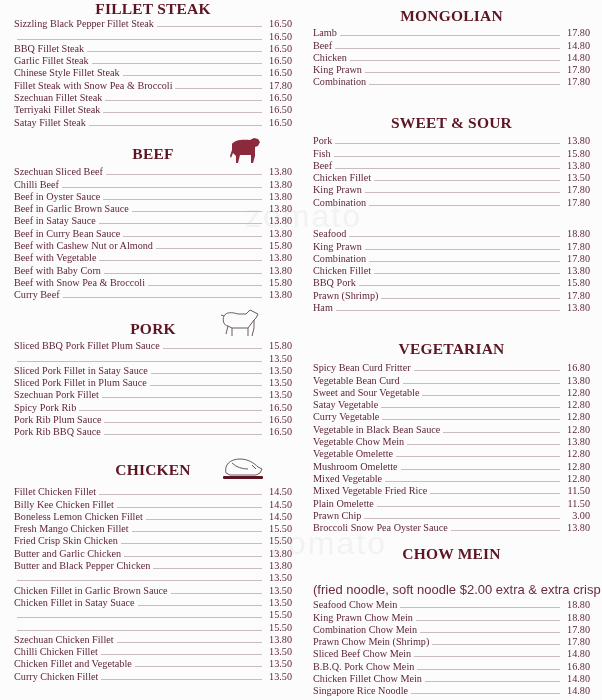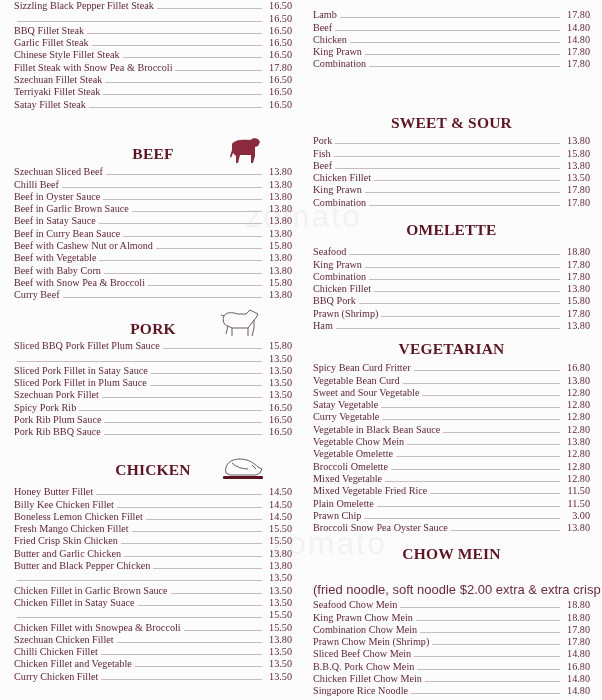--- a/index.html
+++ b/index.html
@@ -43,20 +43,21 @@
 </style>
 </head>
 <body>
 
 <div class="watermark" style="left:245px; top:198px;">zomato</div>
 <div class="watermark" style="left:270px; top:525px;">zomato</div>
 
 <div class="col col-left">
 
   <div class="section" style="top:0px;">
+    <div class="sec-title">FILLET STEAK</div>
     <div class="rows">
         <div class="row">
           <span class="name">Sizzling Black Pepper Fillet Steak</span>
           <span class="leader"></span>
           <span class="price">16.50</span>
         </div>
         <div class="row">
           <span class="leader"></span>
           <span class="price">16.50</span>
         </div>
@@ -201,21 +202,21 @@
           <span class="leader"></span>
           <span class="price">16.50</span>
         </div>
       </div>
   </div>
 
   <div class="section" style="top:461px;">
     <div class="sec-title">CHICKEN</div>
     <div class="rows" style="margin-top:7px;">
         <div class="row">
-          <span class="name">Honey Butter Fillet</span>
+          <span class="name">Fillet Chicken Fillet</span>
           <span class="leader"></span>
           <span class="price">14.50</span>
         </div>
         <div class="row">
           <span class="name">Billy Kee Chicken Fillet</span>
           <span class="leader"></span>
           <span class="price">14.50</span>
         </div>
         <div class="row">
           <span class="name">Boneless Lemon Chicken Fillet</span>
@@ -254,21 +255,20 @@
         <div class="row">
           <span class="name">Chicken Fillet in Satay Suace</span>
           <span class="leader"></span>
           <span class="price">13.50</span>
         </div>
         <div class="row">
           <span class="leader"></span>
           <span class="price">15.50</span>
         </div>
         <div class="row">
-          <span class="name">Chicken Fillet with Snowpea &amp; Broccoli</span>
           <span class="leader"></span>
           <span class="price">15.50</span>
         </div>
         <div class="row">
           <span class="name">Szechuan Chicken Fillet</span>
           <span class="leader"></span>
           <span class="price">13.80</span>
         </div>
         <div class="row">
           <span class="name">Chilli Chicken Fillet</span>
@@ -298,20 +298,21 @@
 </svg>
 
 <svg class="icon" style="left:222px; top:453px;" width="42" height="32" viewBox="0 0 42 32">
   <path d="M4 20 C2 12,8 6,18 6 C26 6,32 10,36 14 L40 16 L38 20 L34 22 L8 22 Z M10 10 C14 14,20 16,26 16 M30 12 L34 16" fill="none" stroke="#6a5a5e" stroke-width="1"></path>
   <rect x="1" y="23" width="40" height="3" rx="1" fill="#5c1523"></rect>
 </svg>
 
 <div class="col col-right">
 
   <div class="section" style="top:7px;">
+    <div class="sec-title">MONGOLIAN</div>
     <div class="rows" style="margin-top:2px;">
         <div class="row">
           <span class="name">Lamb</span>
           <span class="leader"></span>
           <span class="price">17.80</span>
         </div>
         <div class="row">
           <span class="name">Beef</span>
           <span class="leader"></span>
           <span class="price">14.80</span>
@@ -364,21 +365,20 @@
         </div>
         <div class="row">
           <span class="name">Combination</span>
           <span class="leader"></span>
           <span class="price">17.80</span>
         </div>
       </div>
   </div>
 
   <div class="section" style="top:221px;">
-    <div class="sec-title">OMELETTE</div>
     <div class="rows" style="margin-top:7px;">
         <div class="row">
           <span class="name">Seafood</span>
           <span class="leader"></span>
           <span class="price">18.80</span>
         </div>
         <div class="row">
           <span class="name">King Prawn</span>
           <span class="leader"></span>
           <span class="price">17.80</span>
@@ -448,21 +448,21 @@
           <span class="name">Vegetable Chow Mein</span>
           <span class="leader"></span>
           <span class="price">13.80</span>
         </div>
         <div class="row">
           <span class="name">Vegetable Omelette</span>
           <span class="leader"></span>
           <span class="price">12.80</span>
         </div>
         <div class="row">
-          <span class="name">Broccoli Omelette</span>
+          <span class="name">Mushroom Omelette</span>
           <span class="leader"></span>
           <span class="price">12.80</span>
         </div>
         <div class="row">
           <span class="name">Mixed Vegetable</span>
           <span class="leader"></span>
           <span class="price">12.80</span>
         </div>
         <div class="row">
           <span class="name">Mixed Vegetable Fried Rice</span>

